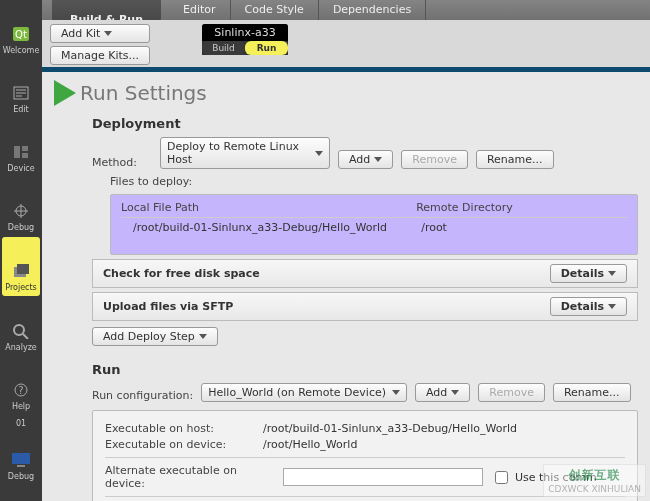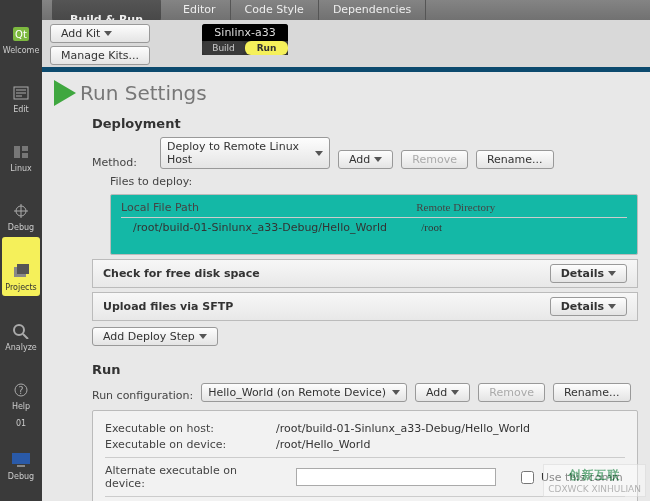--- a/index.html
+++ b/index.html
@@ -36,29 +36,29 @@
 .content { flex:1; overflow-y:auto; background:#e8e8e8; padding: 8px 12px 12px 12px; }
 .header-row { display:flex; align-items:center; gap:4px; margin-bottom:10px;}
 .play-icon { width:0; height:0; border-left:22px solid #3fa73f; border-top:13px solid transparent; border-bottom:13px solid transparent; }
 .page-title { font-size:20px; color:#777; font-weight:normal;}
 .section { margin-left: 38px; }
 .sect-title { font-size:13px; font-weight:bold; color:#333; margin: 6px 0;}
 .row { display:flex; align-items:flex-end; gap:8px; margin:4px 0; font-size:11px;}
 .label { color:#444; }
 .combo { background: linear-gradient(#fdfdfd,#e4e4e4); border:1px solid #999; border-radius:3px; padding:2px 6px; font-size:11px; display:inline-flex; align-items:center; gap:6px; cursor:pointer;}
 .tri { width:0; height:0; border-left:4px solid transparent; border-right:4px solid transparent; border-top:5px solid #555; display:inline-block;}
-.panel { background:#14b8a6; border:1px solid #bbb; border-radius:2px; padding:6px 10px; margin-top:6px;}
+.panel { background:#c4b5fd; border:1px solid #bbb; border-radius:2px; padding:6px 10px; margin-top:6px;}
 .files-label { font-size:11px; color:#444; margin:6px 0 3px 18px;}
 .table-head { display:flex; border-bottom:1px solid #ccc; padding-bottom:3px; color:#444;}
-.col1 { flex:1.4;} .col2 { flex:1;font-family:Liberation Serif, serif;}
+.col1 { flex:1.4;} .col2 { flex:1;}
 .table-row { display:flex; padding:3px 0 0 12px; color:#333;}
 .step-row { background:linear-gradient(#f7f7f7,#e8e8e8); border:1px solid #bbb; display:flex; align-items:center; padding:4px 10px; margin-top:4px; font-weight:bold; font-size:11px;gap:22px;}
 .step-row .spacer{flex:1;}
 .runbox { border:1px solid #bbb; background:#f2f2f2; border-radius:2px; padding:8px 12px; margin-top:8px;}
-.runline { display:flex; align-items:center; margin:3px 0; font-size:11px; gap:21px;}
+.runline { display:flex; align-items:center; margin:3px 0; font-size:11px; gap:8px;}
 .runline .l { width:150px; color:#444;}
 .hr { border-top:1px solid #ccc; margin:6px 0;}
 .input { background:#fff; border:1px solid #aaa; height:18px; padding:1px 4px; font-size:11px;}
 .chk { display:inline-flex; align-items:center; gap:4px;}
 .watermark { position:fixed; right:4px; bottom:4px; opacity:.6; font-size:9px; text-align:center; color:#888; background:rgba(255,255,255,.7); padding:2px 4px; border:1px solid #ddd;}
 .watermark b { color:#15803d; font-size:12px; letter-spacing:1px;margin-top:12px;}
 </style>
 </head>
 <body>
 
@@ -86,21 +86,21 @@
       <span>Edit</span>
     </div>
     <div class="side-item">
       <span class="side-icon">
           <svg width="18" height="16">
             <rect x="2" y="2" width="6" height="12" fill="#777"></rect>
             <rect x="10" y="2" width="6" height="5" fill="#777"></rect>
             <rect x="10" y="9" width="6" height="5" fill="#777"></rect>
           </svg>
         </span>
-      <span>Linux</span>
+      <span>Device</span>
     </div>
     <div class="side-item">
       <span class="side-icon">
           <svg width="18" height="16">
             <circle cx="9" cy="8" r="5" fill="none" stroke="#aaa"></circle>
             <line x1="9" y1="1" x2="9" y2="15" stroke="#aaa"></line>
             <line x1="2" y1="8" x2="16" y2="8" stroke="#aaa"></line>
           </svg>
         </span>
       <span>Debug</span>

